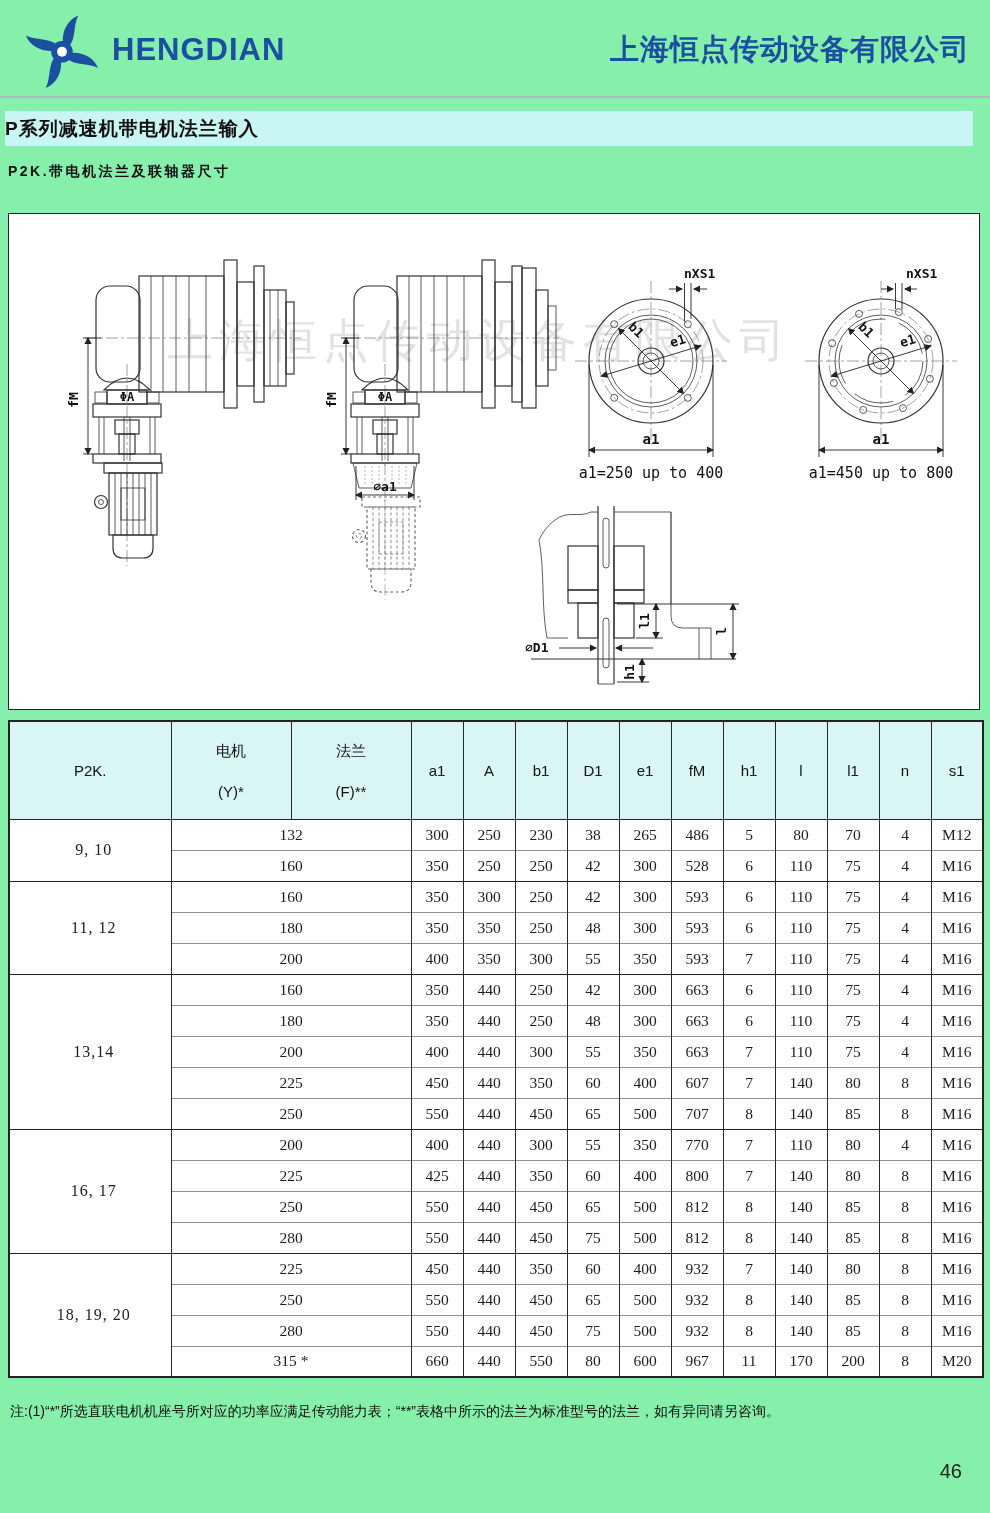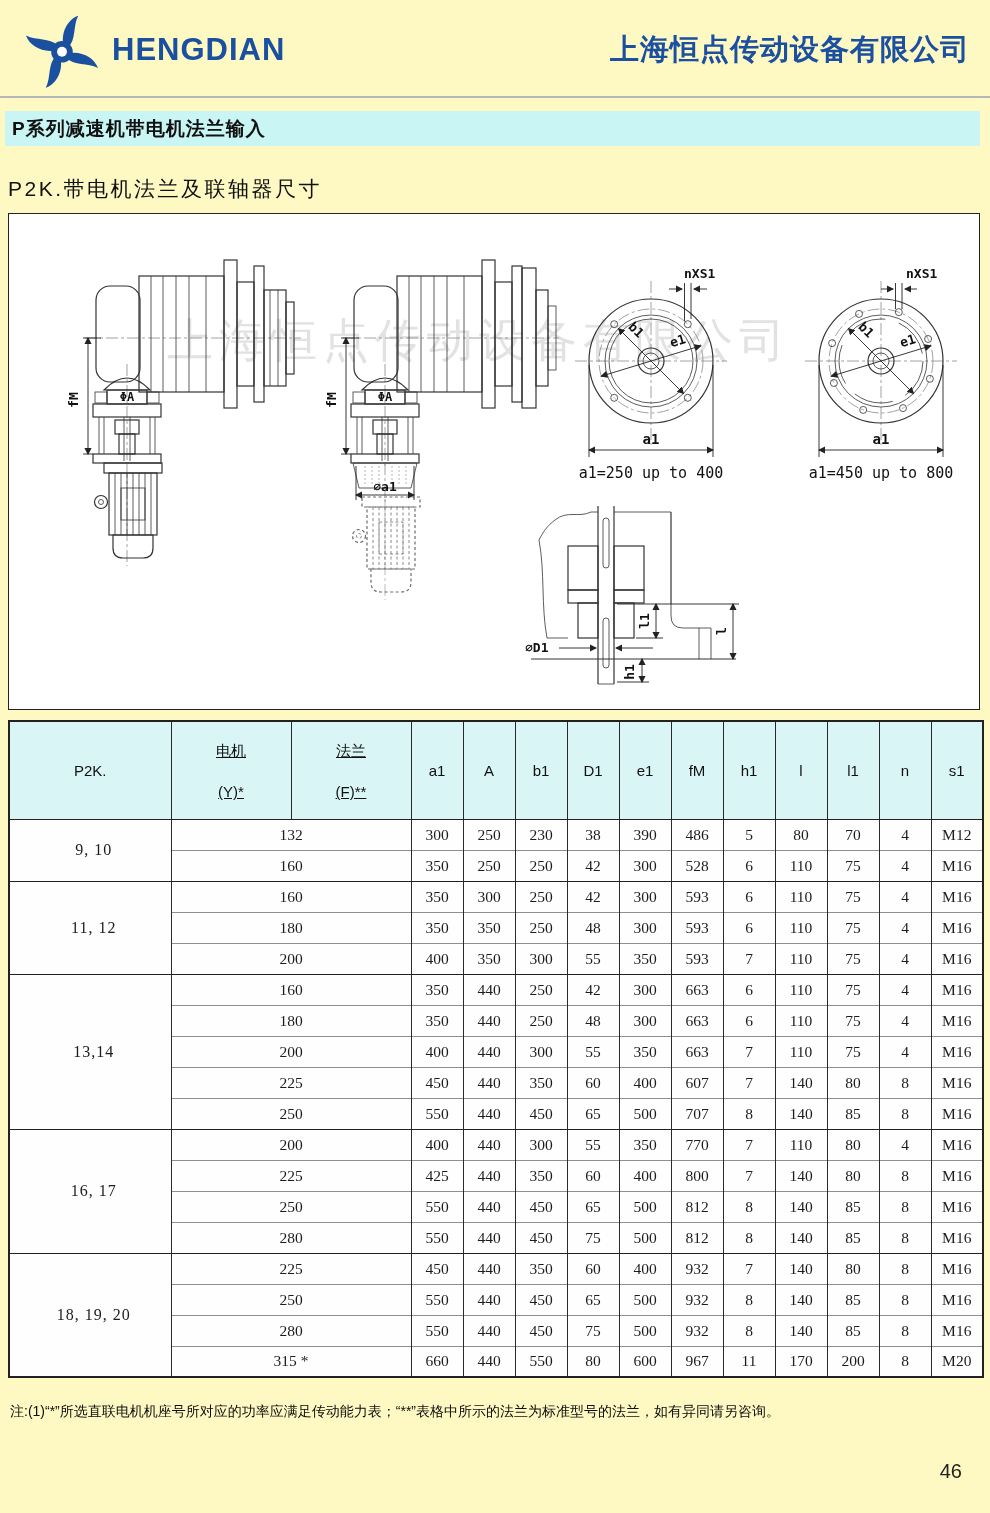--- a/index.html
+++ b/index.html
@@ -1,51 +1,51 @@
 <!DOCTYPE html>
 <html><head>
 <meta charset="utf-8">
 <style>
   html,body { margin:0; padding:0; background:#ffffff; }
   body { width:990px; height:1513px; position:relative; font-family:"Liberation Sans", sans-serif; color:#111; }
-  .page { position:absolute; inset:0; background:#fef9c3; overflow:hidden; }
+  .page { position:absolute; inset:0; background:#86efac; overflow:hidden; }
 
   
   .brand-row { position:absolute; top:8px; left:26px; right:20px; height:84px;
                display:flex; align-items:center; justify-content:space-between; }
   .brand-left { display:flex; align-items:center; gap:14px; }
   .logo-text { font-size:31px; font-weight:bold; color:#1b4fa0; letter-spacing:1px; }
   .company-name { font-family:"Liberation Serif", serif; font-weight:bold; font-size:29px; color:#1b4fa0; letter-spacing:1px; }
   .top-rule { position:absolute; top:96px; left:0; width:990px; height:2px; background:#b5b5b5; }
 
   
   .section-bar { position:absolute; top:111px; left:5px; width:968px; height:35px; background:#c9f5f5;
-                 font-size:19px; font-weight:bold; line-height:35px; padding-left:7px; letter-spacing:1px; }
-  .subtitle { position:absolute; top:163px; left:8px; font-size:21px; font-weight:normal; letter-spacing:2.5px;margin-top:12px; }
+                 font-size:19px; font-weight:bold; line-height:35px; letter-spacing:1px; }
+  .subtitle { position:absolute; top:163px; left:8px; font-size:14px; font-weight:bold; letter-spacing:2.5px; }
 
   
   .drawing-box { position:absolute; top:213px; left:8px; width:970px; height:495px; border:1.5px solid #222; background:#fff; }
   .drawing-box svg { position:absolute; inset:0; }
   .ln   { fill:none; stroke:#333; stroke-width:1.2; }
   .thin { stroke-width:0.8; }
   .cl   { fill:none; stroke:#8a8a8a; stroke-width:0.8; stroke-dasharray:12 3 3 3; }
   .dim  { fill:none; stroke:#222; stroke-width:0.9; }
   .dot  { fill:none; stroke:#999; stroke-width:0.7; stroke-dasharray:2 2; }
   .ghost{ stroke-dasharray:3 2.5; opacity:0.72; }
   text.dlbl { font-family:"DejaVu Sans Mono", monospace; fill:#111; }
   text.b { font-weight:bold; }
   .wm { font-family:"Liberation Sans", sans-serif; fill:#e2e2e2; letter-spacing:6px; }
 
   
   .table-wrap { position:absolute; top:720px; left:8px; }
   table { border-collapse:collapse; table-layout:fixed; width:974px; border:2px solid #222; background:#fefefe; }
   th, td { border-left:1px solid #2a2a2a; text-align:center; padding:0; overflow:hidden; }
   thead tr { height:98px; background:#d9f5f5; }
   thead th { border-bottom:1.5px solid #222; font-weight:normal; font-size:15px; color:#111; }
-  .tl { display:flex; flex-direction:column; justify-content:space-between; height:58px; padding:8px 0 6px;text-decoration:underline; }
+  .tl { display:flex; flex-direction:column; justify-content:space-between; height:58px; padding:8px 0 6px; }
   tbody tr { height:31px; }
   tbody td { font-family:"Liberation Serif", serif; font-size:15.5px; color:#1c1c1c; }
   tbody tr:not(.group-start) td { border-top:1px solid #8f8f8f; }
   tbody tr.group-start td { border-top:1.6px solid #222; }
   td.p2k-cell { letter-spacing:1px; font-size:16px;padding-left:7px; }
 
   
   .notes { position:absolute; top:1401px; left:10px; width:960px; font-size:14px; line-height:1.55; color:#0c0c0c; }
   .note-line2 { padding-left:30px; }
   .page-number { position:absolute; top:1460px; right:28px; font-size:20px; color:#222; }
@@ -316,21 +316,21 @@
           </tr>
       </thead>
       <tbody id="spec-body">
           <tr class="group-start">
             <td rowspan="2" class="p2k-cell">9, 10</td>
             <td colspan="2">132</td>
             <td>300</td>
             <td>250</td>
             <td>230</td>
             <td>38</td>
-            <td>390</td>
+            <td>265</td>
             <td>486</td>
             <td>5</td>
             <td>80</td>
             <td>70</td>
             <td>4</td>
             <td>M12</td>
           </tr>
           <tr>
             <td colspan="2">160</td>
             <td>350</td>

